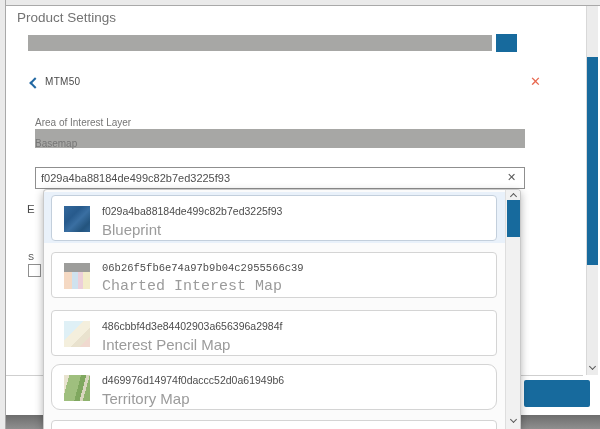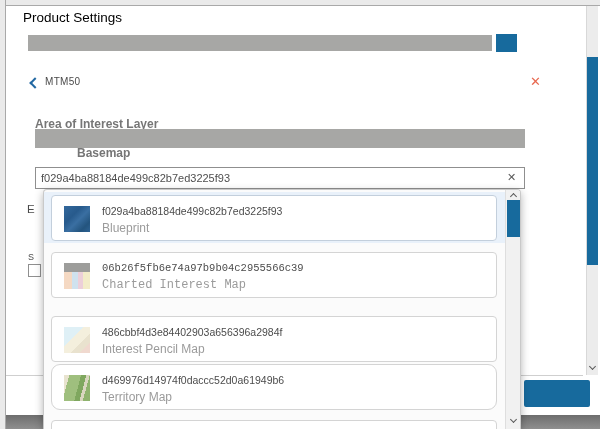--- a/index.html
+++ b/index.html
@@ -9,34 +9,34 @@
     background:#ffffff; font-family:"Liberation Sans", sans-serif; color:#4d4d4d;
   }
   .abs { position:absolute; }
 
   
   .frame-left { left:0; top:0; width:6px; height:429px; background:#eaeaea; border-right:1px solid #a9a9a9; }
   .frame-top  { left:0; top:0; width:600px; height:6px; background:#eaeaea; border-bottom:1px solid #a9a9a9; }
   .bottom-strip { left:6px; top:415px; width:594px; height:14px; background:linear-gradient(180deg,#6d6d6d,#8f8f8f); }
 
   
-  .title { left:23px; top:10px; font-size:13.5px; color:#000000; }
+  .title { left:17px; top:10px; font-size:13.5px; color:#737373; }
   .hbar { left:28px; top:35px; width:464px; height:16px; background:#a7a7a5; }
   .hbar-handle { left:496px; top:34px; width:21px; height:18px; background:#176a9d; }
 
   
   .chev-left { left:31px; top:79px; width:8px; height:8px; border-left:2.5px solid #2268a2; border-bottom:2.5px solid #2268a2; transform:rotate(45deg); }
   .back-label { left:45px; top:76px; font-size:10px; color:#4a4a4a; letter-spacing:0.3px; }
   .close-x { left:530px; top:74px; font-size:13px; color:#e8684f; cursor:pointer; }
 
   
-  .field-label { font-size:12px; color:#767676;font-weight:bold; }
+  .field-label { font-size:10px; color:#767676; }
   .aoi-label { left:35px; top:117px; }
   .aoi-input { left:35px; top:129px; width:490px; height:19px; background:#a7a7a5; border:none; }
-  .bm-label { left:35px; top:146px;padding-left:42px; }
+  .bm-label { left:35px; top:138px; }
   .bm-input { left:35px; top:167px; width:490px; height:22px; background:#fff; border:1px solid #8f8f8f;
               font-family:"Liberation Sans",sans-serif; font-size:11px; color:#4f4f4f; padding:0 20px 0 5px; }
   .clear-x { left:507px; top:171px; font-size:11px; color:#5a5a5a; cursor:pointer; }
 
   
   .ob-e { left:27px; top:203px; font-size:11.5px; color:#4a4a4a; }
   .ob-s { left:28px; top:252px; font-size:9px; color:#4a4a4a; }
   .ob-checkbox { left:28px; top:264px; width:13px; height:13px; background:#fff; border:1px solid #8f8f8f; }
 
   
@@ -55,24 +55,24 @@
               box-shadow:0 3px 8px rgba(0,0,0,.3); overflow:hidden; z-index:5; }
   .dd-sb { position:absolute; right:0; top:0; width:15px; height:240px; background:#f1f1f1; border-left:1px solid #dedede; }
   .dd-sb-thumb { position:absolute; left:1px; top:10px; width:13px; height:37px; background:#176a9d; }
   .dd-sb-up   { left:5px; top:4px; transform:rotate(135deg); }
   .dd-sb-down { left:5px; top:227px; transform:rotate(-45deg); }
   .dd-highlight { position:absolute; left:0; top:2px; width:462px; height:51px; background:#e9f1fa; }
 
   .card { position:absolute; left:7px; width:446px; height:46px; background:#fff;
           border:1px solid #d4d4d4; border-radius:4px; cursor:pointer; }
   .card.sel { border-color:#c3cfdc; }
-  .card-1 { top:5px; } .card-2 { top:62px;font-family:Liberation Mono, monospace; } .card-3 { top:126px;padding-left:46px; } .card-4 { top:174px;border-radius:9px; } .card-5 { top:230px; height:20px; }
+  .card-1 { top:5px; } .card-2 { top:62px;font-family:Liberation Mono, monospace; } .card-3 { top:120px;padding-left:46px; } .card-4 { top:174px;border-radius:9px; } .card-5 { top:230px; height:20px; }
   .thumb { position:absolute; left:12px; top:10px; width:26px; height:26px; }
   .card .id { position:absolute; left:50px; top:9px;  font-size:10.5px; color:#4c4c4c; }
-  .card .nm { position:absolute; left:50px; top:25px; font-size:12px;  color:#9b9b9b; }
+  .card .nm { position:absolute; left:50px; top:25px; font-size:15px;  color:#9b9b9b; }
 
   .t0 { background:linear-gradient(135deg,#33689c 0%,#275a8c 35%,#3a6fa2 55%,#23547e 80%,#2f6394 100%); }
   .t1 { background-image:
           linear-gradient(180deg,#9d9d9b 0px,#9d9d9b 9px,rgba(0,0,0,0) 9px),
           linear-gradient(90deg,#f5d9c3 0 30%,#cfe2ee 30% 55%,#eccfd9 55% 75%,#f3ecc9 75%);
         background-color:#efe4d4; }
   .t2 { background:linear-gradient(135deg,#dff0f6 0 38%,#f4efdd 38% 62%,#e9e2ce 62% 80%,#f0d9cf 80%); }
   .t3 { background:linear-gradient(105deg,#e8e3cf 0 16%,#9fbf7e 16% 52%,#7fa75f 52% 68%,#d9d6c0 68% 78%,#8fb36e 78%); }
 </style>
 </head>

